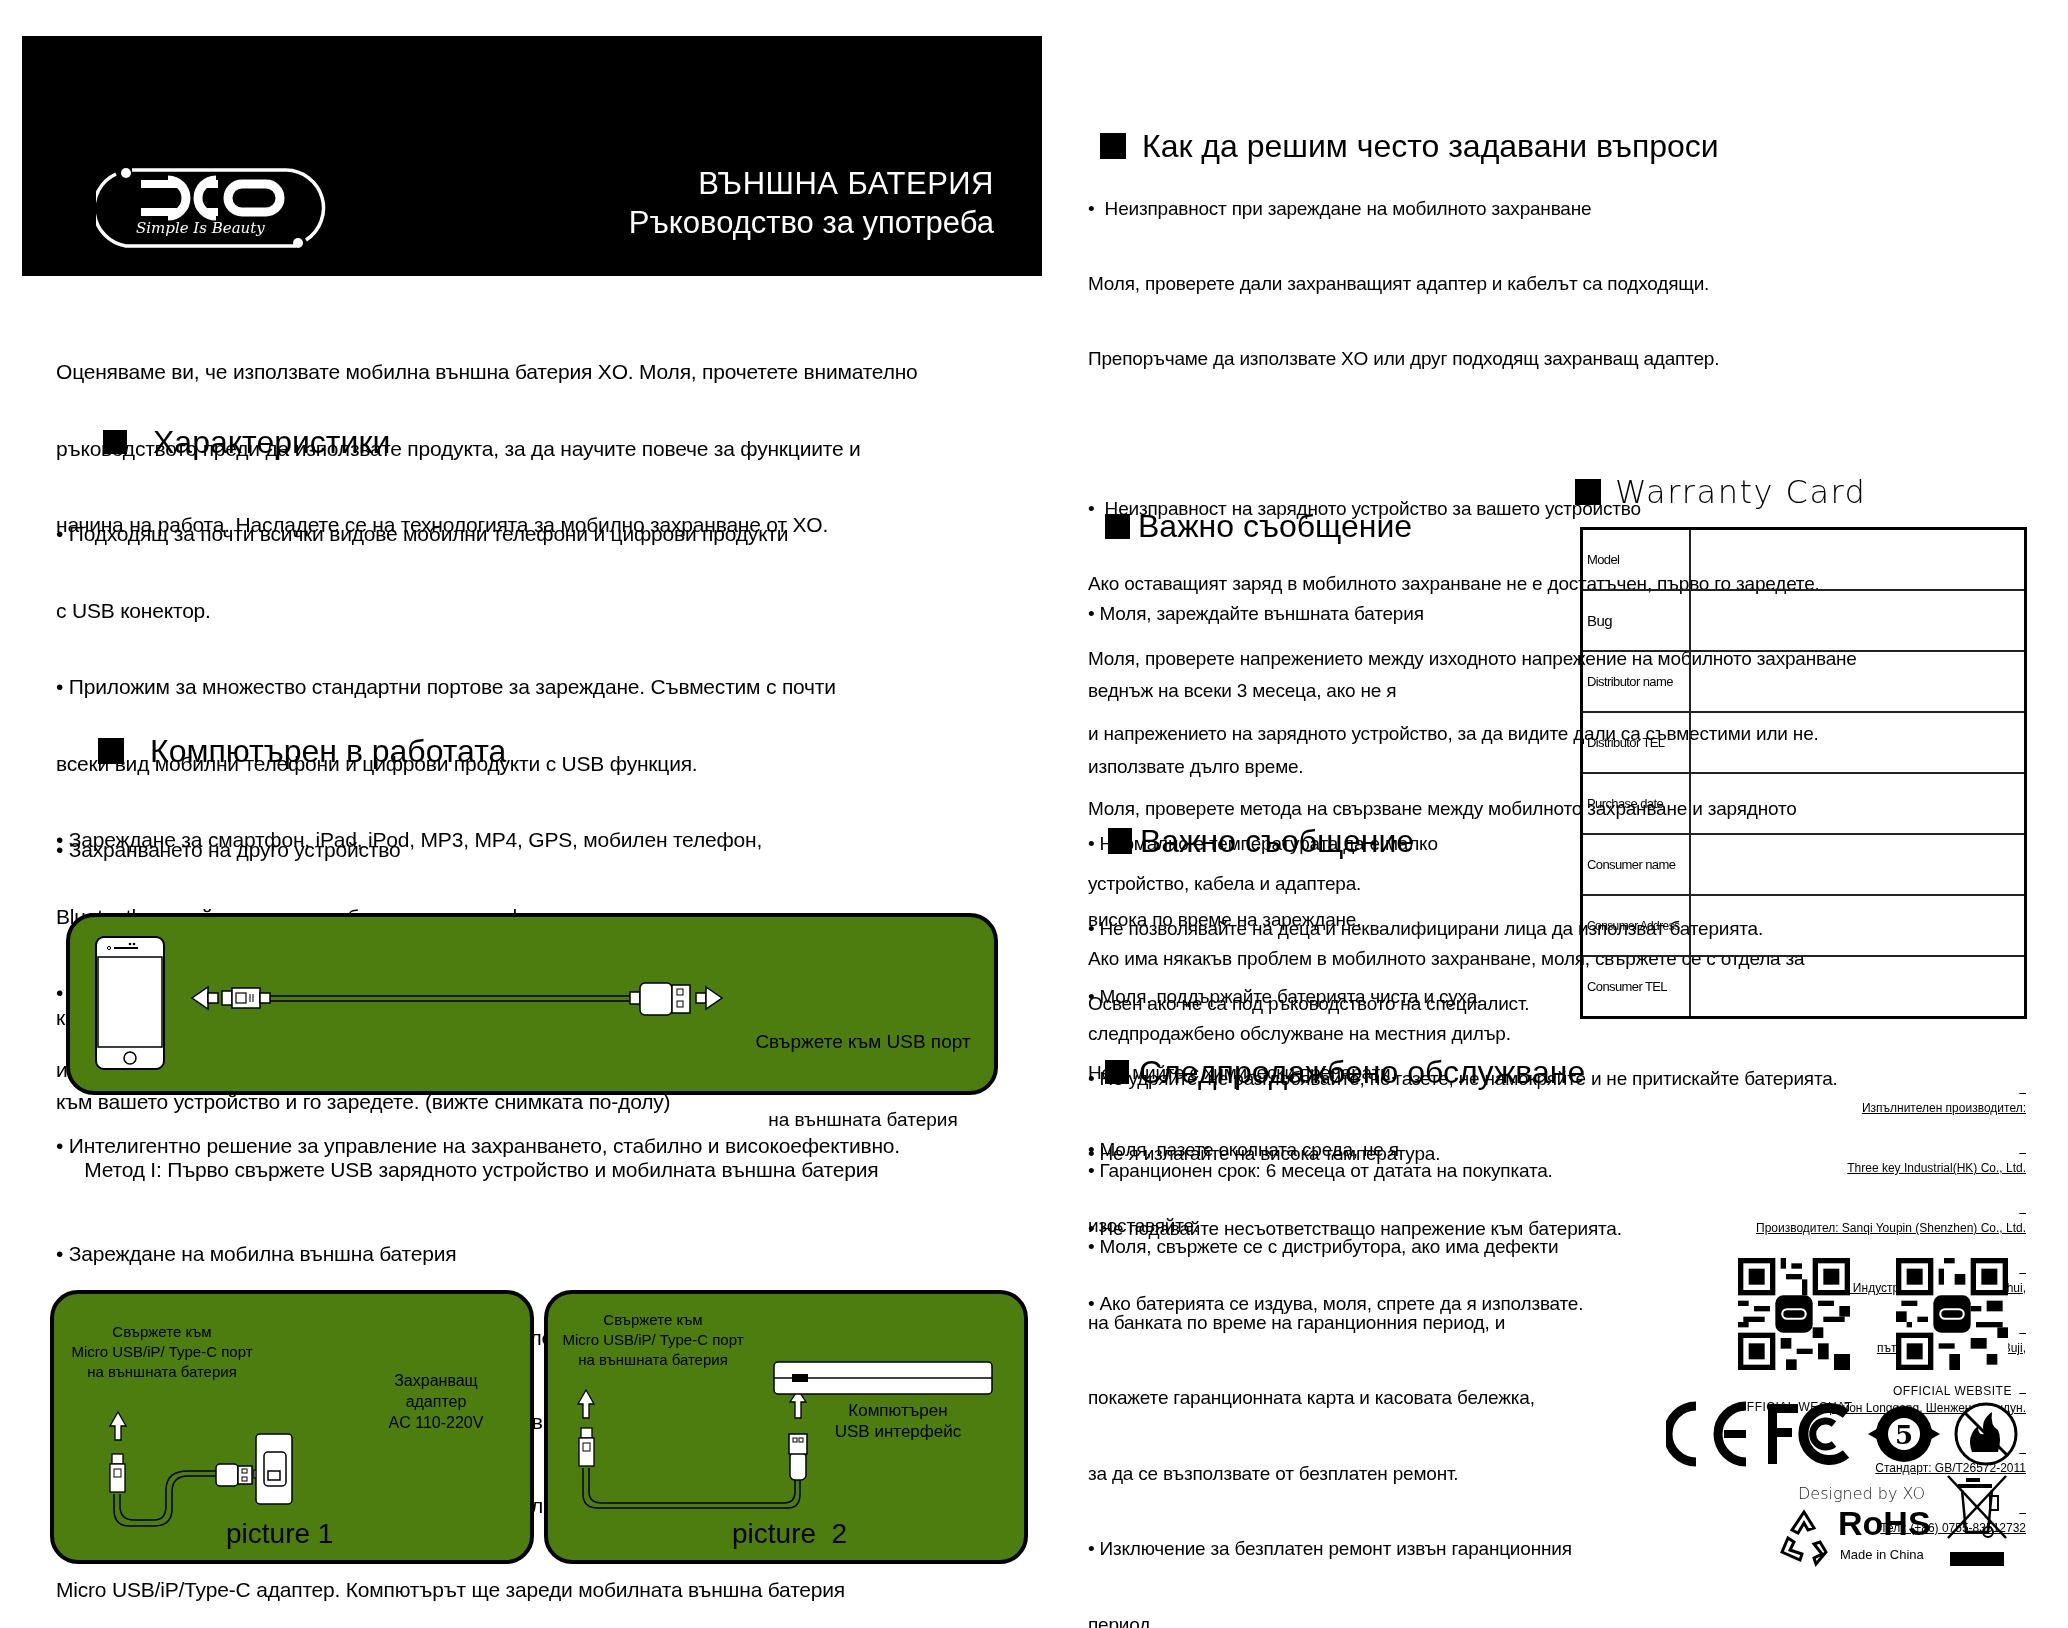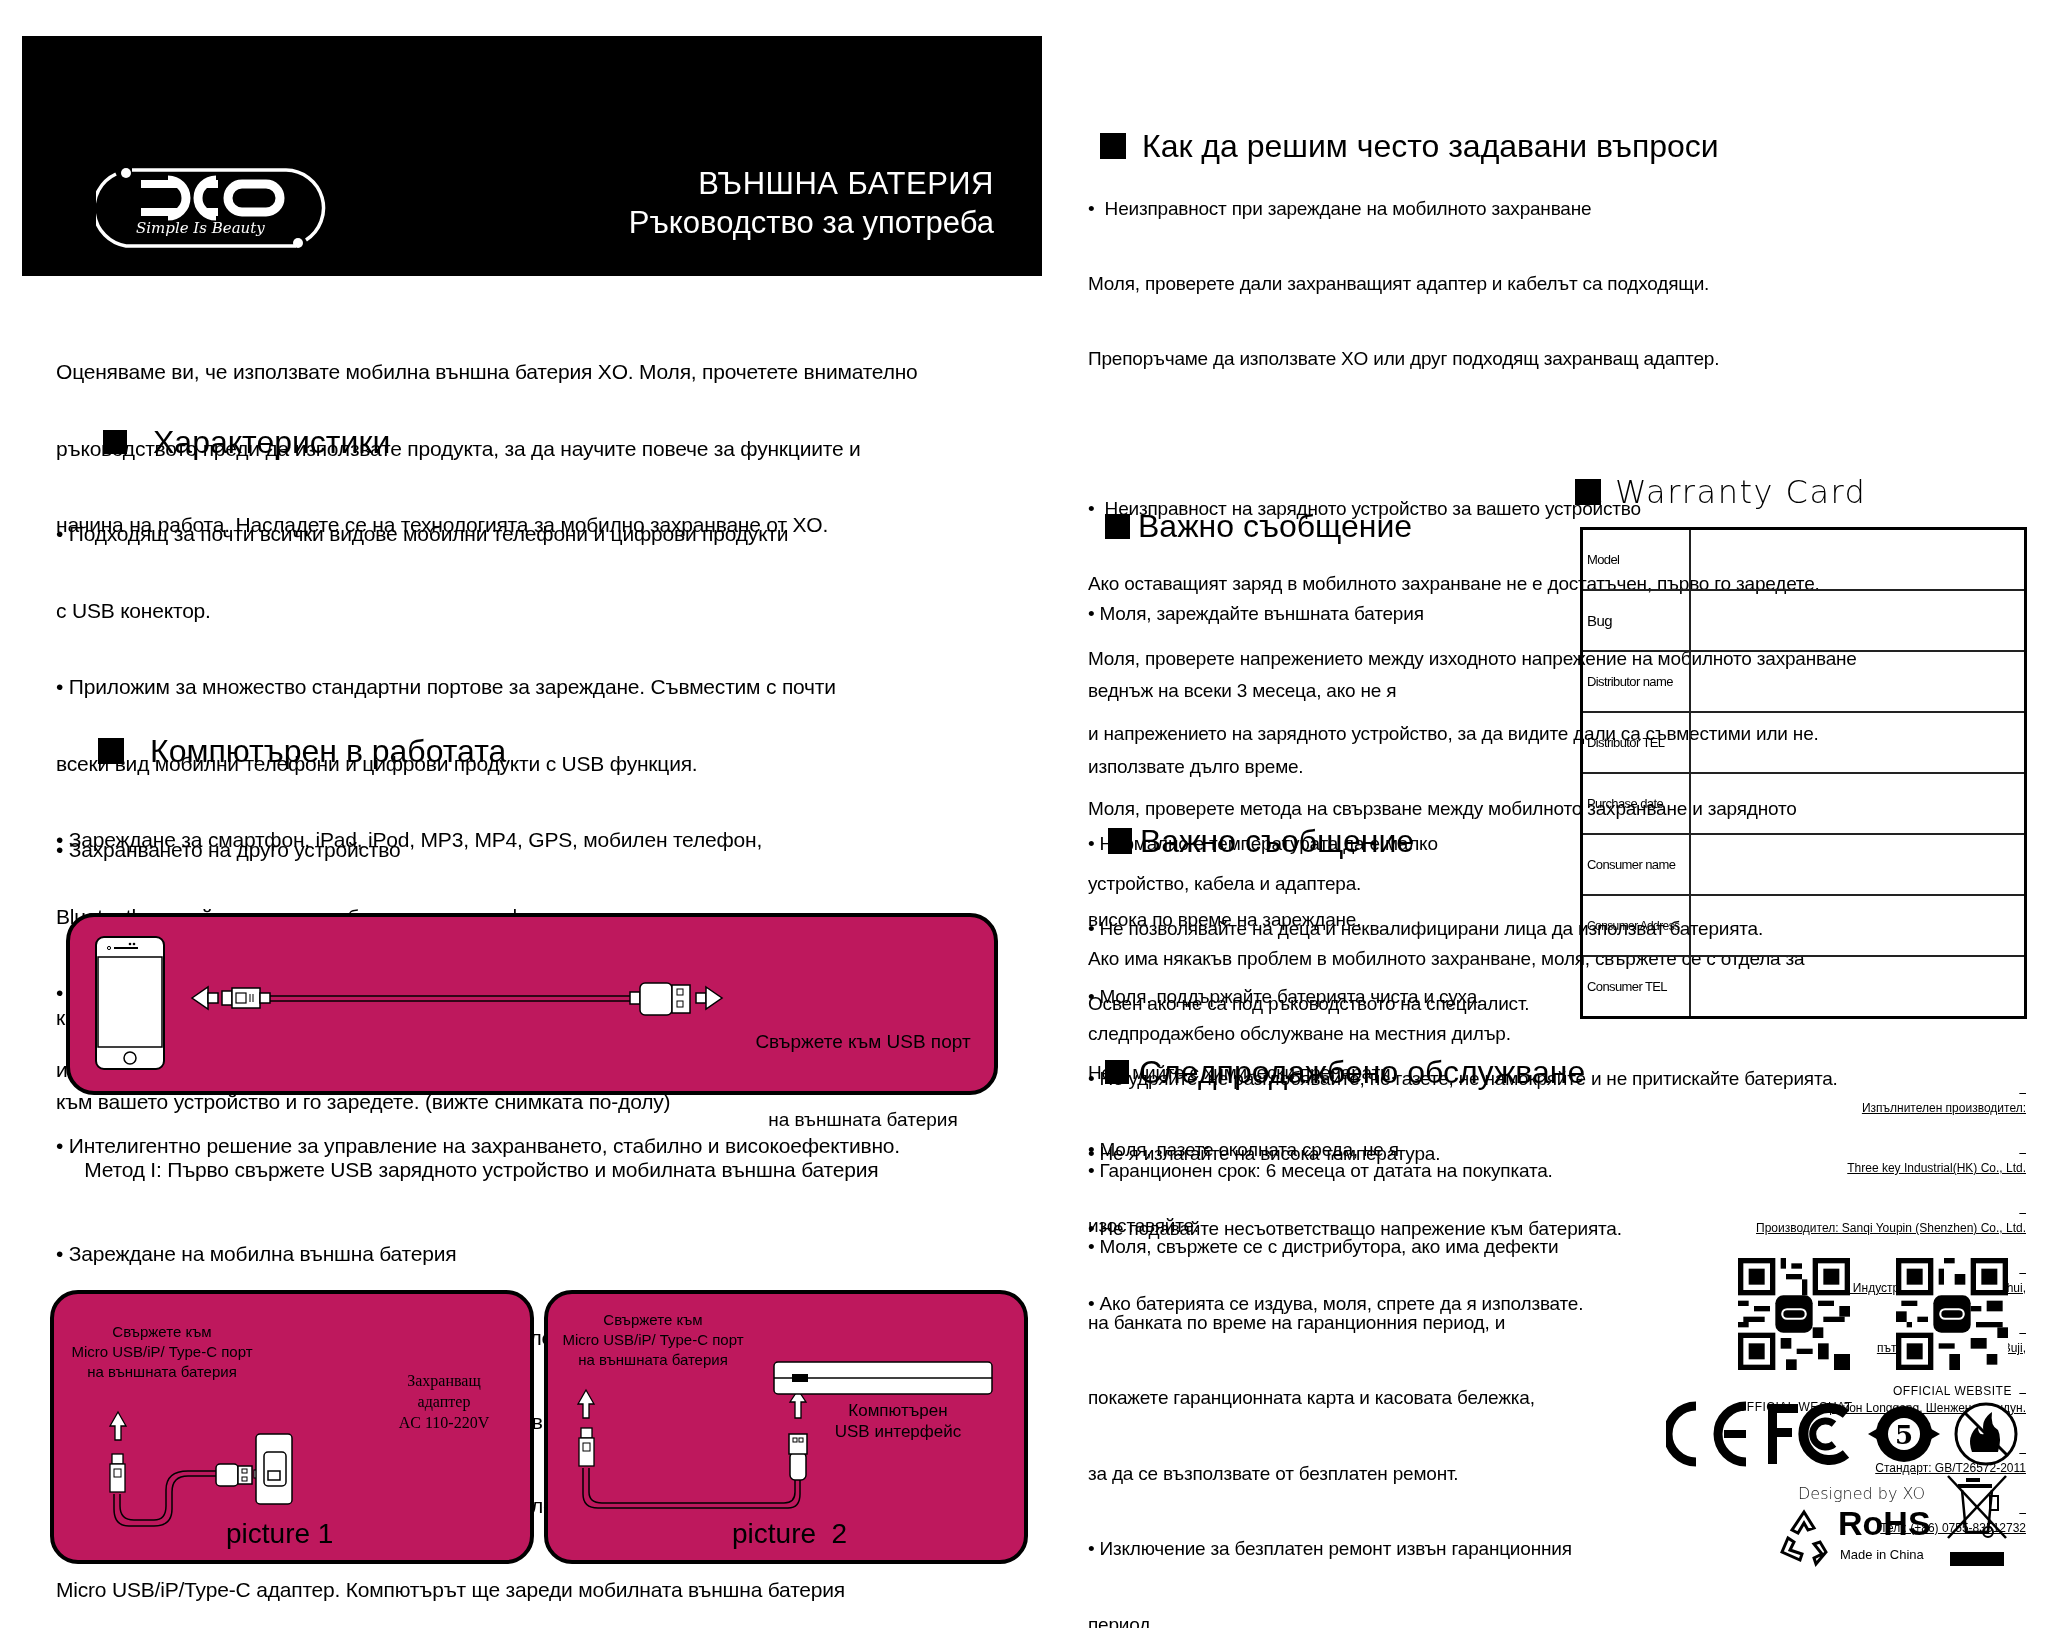--- a/index.html
+++ b/index.html
@@ -6,21 +6,21 @@
   body { width:2068px; height:1628px; position:relative; overflow:hidden;
          font-family:"Liberation Sans", sans-serif; color:#000; }
   .abs { position:absolute; }
   .para { position:absolute; font-size:21px; line-height:25.5px; white-space:pre; letter-spacing:-0.2px; }
   .para div { white-space:pre; }
   .heading { position:absolute; font-size:32px; line-height:36px; white-space:nowrap; display:flex; align-items:center; }
   .sq { display:inline-block; background:#000; }
   .header-bar { left:22px; top:36px; width:1020px; height:240px; background:#000; }
   .title1 { right:1074px; top:166px; color:#fff; font-size:31px; letter-spacing:0.5px; white-space:nowrap; }
   .title2 { right:1074px; top:205px; color:#fff; font-size:31px; white-space:nowrap; }
-  .diagram-box { position:absolute; border:4px solid #000; border-radius:28px; background:#be185d; }
+  .diagram-box { position:absolute; border:4px solid #000; border-radius:28px; background:#4d7c0f; }
   .small-label { position:absolute; font-size:15px; line-height:20px; text-align:center; white-space:pre; }
   .pic-caption { position:absolute; font-size:28px; white-space:nowrap; }
   table.warranty { position:absolute; left:1580px; top:527px; width:447px; border-collapse:collapse; border:3px solid #000; }
   table.warranty td { border:2px solid #222; height:35px; padding:12px 4px; font-size:13px; letter-spacing:-0.6px; }
   table.warranty td.lbl { width:98px; }
   .maker { position:absolute; right:42px; top:1058px; text-align:right; font-size:12px; line-height:20px; white-space:pre;text-decoration:underline; }
   .qr-label { position:absolute; font-size:12px; letter-spacing:0.5px; white-space:nowrap; }
 </style>
 </head>
 <body>
@@ -126,21 +126,21 @@
   <div>трябва да се свърже към електрическата мрежа (вижте снимка 1).</div>
   <div>     Метод II: Свържете към USB порта на персонален компютър чрез USB кабел с</div>
   <div>Micro USB/iP/Type-C адаптер. Компютърът ще зареди мобилната външна батерия</div>
   
 </div>
 
 <div class="diagram-box" style="left:50px;top:1290px;width:476px;height:266px;">
   <div class="small-label" style="left:2px;top:28px;width:212px;">Свържете към
 Micro USB/iP/ Type-C порт
 на външната батерия</div>
-  <div class="small-label" style="left:330px;top:76px;width:120px;font-size:16px;line-height:21px;font-family:Liberation Serif, serif;">Захранващ
+  <div class="small-label" style="left:322px;top:76px;width:120px;font-size:16px;line-height:21px;">Захранващ
 адаптер
 AC 110-220V</div>
   <svg width="476" height="266" style="position:absolute;left:0;top:0;">
     <polygon points="64,118 56,132 61,132 61,146 67,146 67,132 72,132" fill="#fff" stroke="#000" stroke-width="1.3"></polygon>
     <rect x="58" y="160" width="11" height="10" fill="#fff" stroke="#000" stroke-width="1.3"></rect>
     <rect x="56" y="170" width="15" height="28" fill="#fff" stroke="#000" stroke-width="1.3"></rect>
     <rect x="60" y="175" width="7" height="8" fill="#fff" stroke="#000" stroke-width="1"></rect>
     <path d="M60 200 L60 215 Q60 232 75 232 L100 232 Q118 232 118 215 L118 198 Q118 182 134 182 L162 182" stroke="#000" stroke-width="1.5" fill="none"></path>
     <path d="M66 200 L66 212 Q66 226 80 226 L100 226 Q112 226 112 212 L112 196 Q112 177 134 177 L162 177" stroke="#000" stroke-width="1.5" fill="none"></path>
     <rect x="162" y="170" width="22" height="22" rx="4" fill="#fff" stroke="#000" stroke-width="1.5"></rect>

